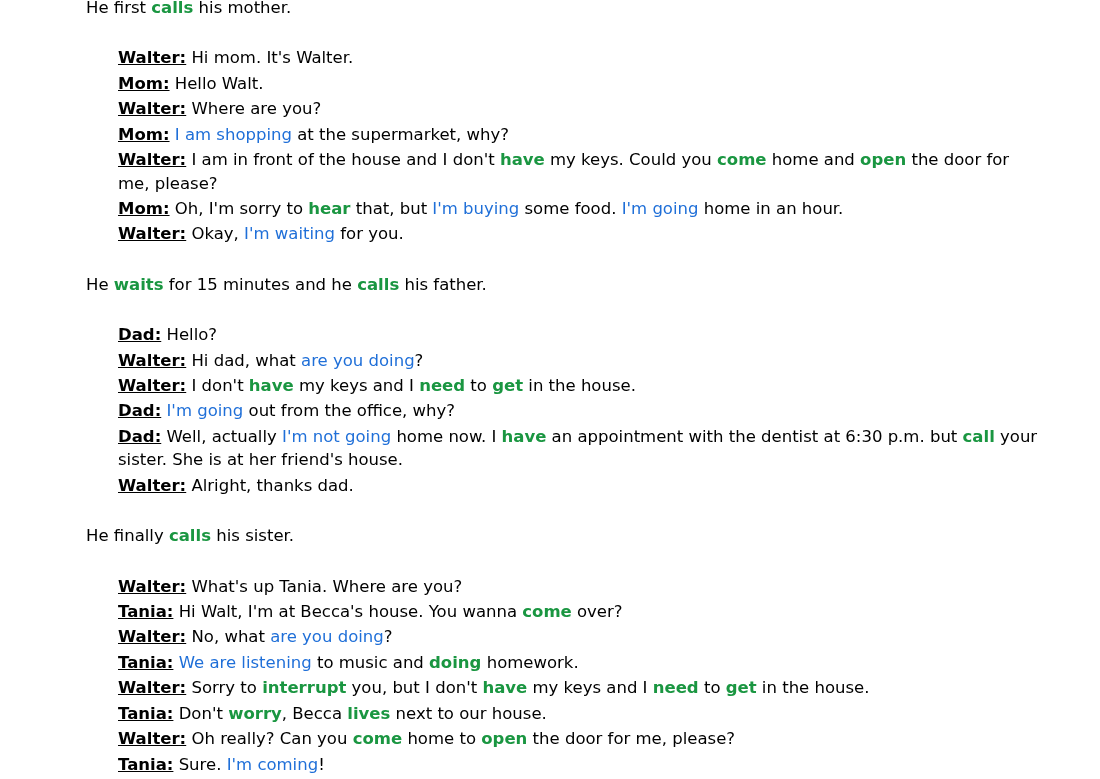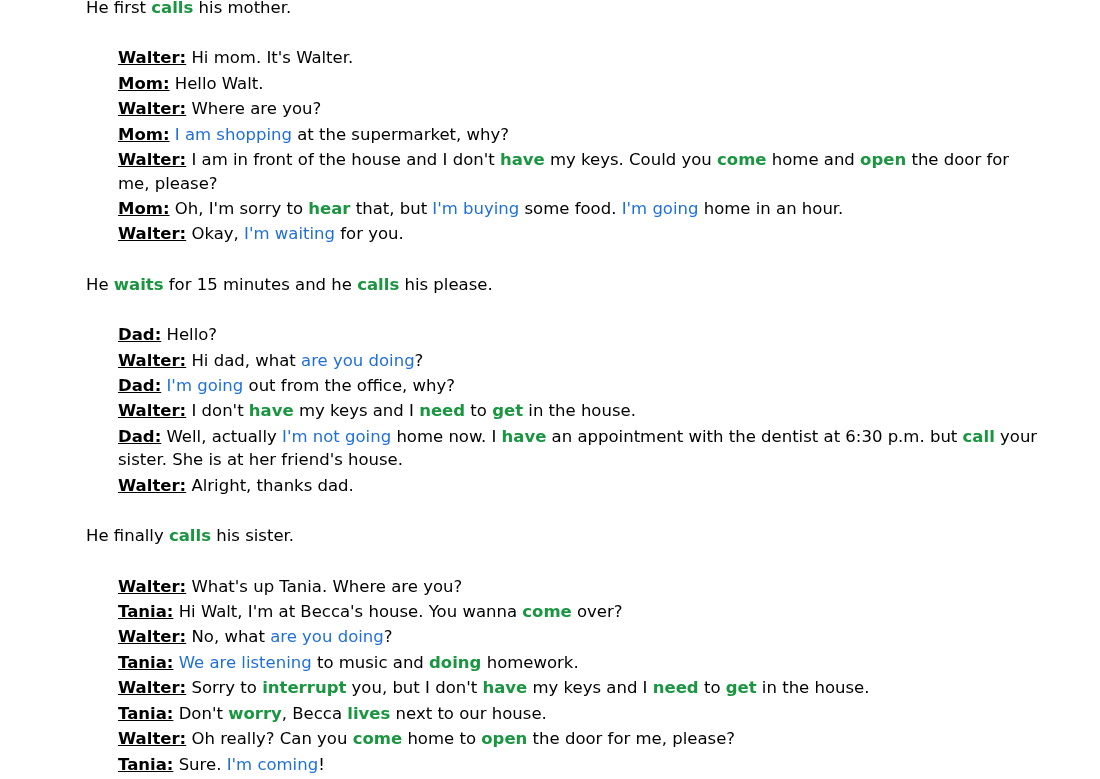--- a/index.html
+++ b/index.html
@@ -59,30 +59,30 @@
       <div class="line"><span class="spk">Walter:</span><span> Where are you?</span></div>
       <div class="line"><span class="spk">Mom:</span><span> </span><span class="b">I am shopping</span><span> at the supermarket, why?</span></div>
       <div class="line"><span class="spk">Walter:</span><span> I am in front of the house and I don't </span><span class="g">have</span><span> my keys. Could you </span><span class="g">come</span><span> home and </span><span class="g">open</span><span> the door for me, please?</span></div>
       <div class="line"><span class="spk">Mom:</span><span> Oh, I'm sorry to </span><span class="g">hear</span><span> that, but </span><span class="b">I'm buying</span><span> some food. </span><span class="b">I'm going</span><span> home in an hour.</span></div>
       <div class="line"><span class="spk">Walter:</span><span> Okay, </span><span class="b">I'm waiting</span><span> for you.</span></div>
     </div>
 
   <div class="gap-lg"></div>
 
   <p class="narr">
-    <span>He </span><span class="g">waits</span><span> for 15 minutes and he </span><span class="g">calls</span><span> his please.</span>
+    <span>He </span><span class="g">waits</span><span> for 15 minutes and he </span><span class="g">calls</span><span> his father.</span>
   </p>
 
   <div class="gap-lg"></div>
 
   <div class="dialog">
       <div class="line"><span class="spk">Dad:</span><span> Hello?</span></div>
       <div class="line"><span class="spk">Walter:</span><span> Hi dad, what </span><span class="b">are you doing</span><span>?</span></div>
+      <div class="line"><span class="spk">Walter:</span><span> I don't </span><span class="g">have</span><span> my keys and I </span><span class="g">need</span><span> to </span><span class="g">get</span><span> in the house.</span></div>
       <div class="line"><span class="spk">Dad:</span><span> </span><span class="b">I'm going</span><span> out from the office, why?</span></div>
-      <div class="line"><span class="spk">Walter:</span><span> I don't </span><span class="g">have</span><span> my keys and I </span><span class="g">need</span><span> to </span><span class="g">get</span><span> in the house.</span></div>
       <div class="line"><span class="spk">Dad:</span><span> Well, actually </span><span class="b">I'm not going</span><span> home now. I </span><span class="g">have</span><span> an appointment with the dentist at 6:30 p.m. but </span><span class="g">call</span><span> your sister. She is at her friend's house.</span></div>
       <div class="line"><span class="spk">Walter:</span><span>  Alright, thanks  dad.</span></div>
     </div>
 
   <div class="gap-lg"></div>
 
   <p class="narr">
     <span>He finally </span><span class="g">calls</span><span> his sister.</span>
   </p>
 

